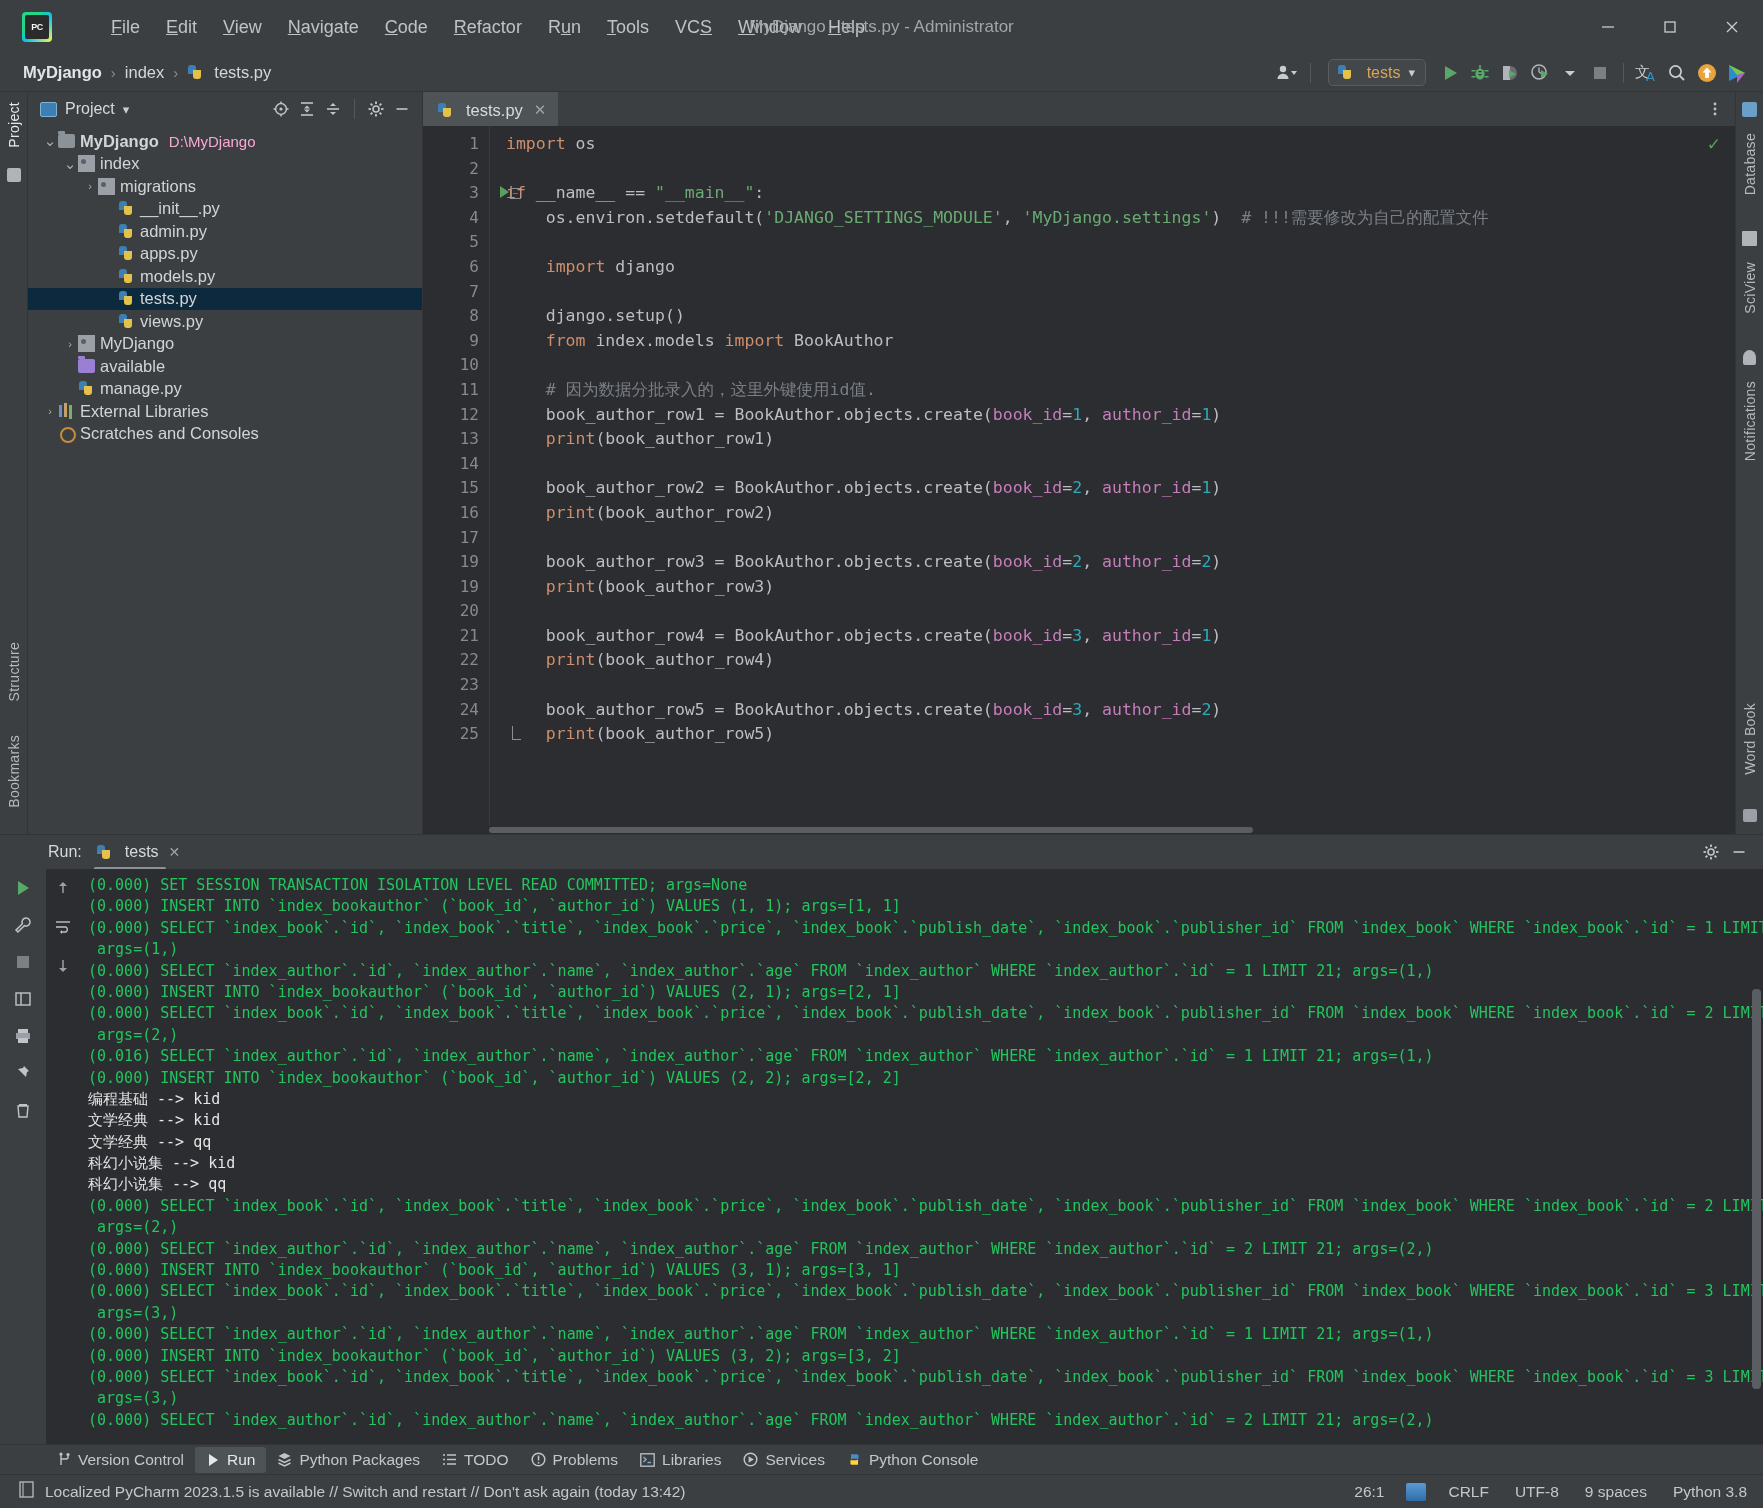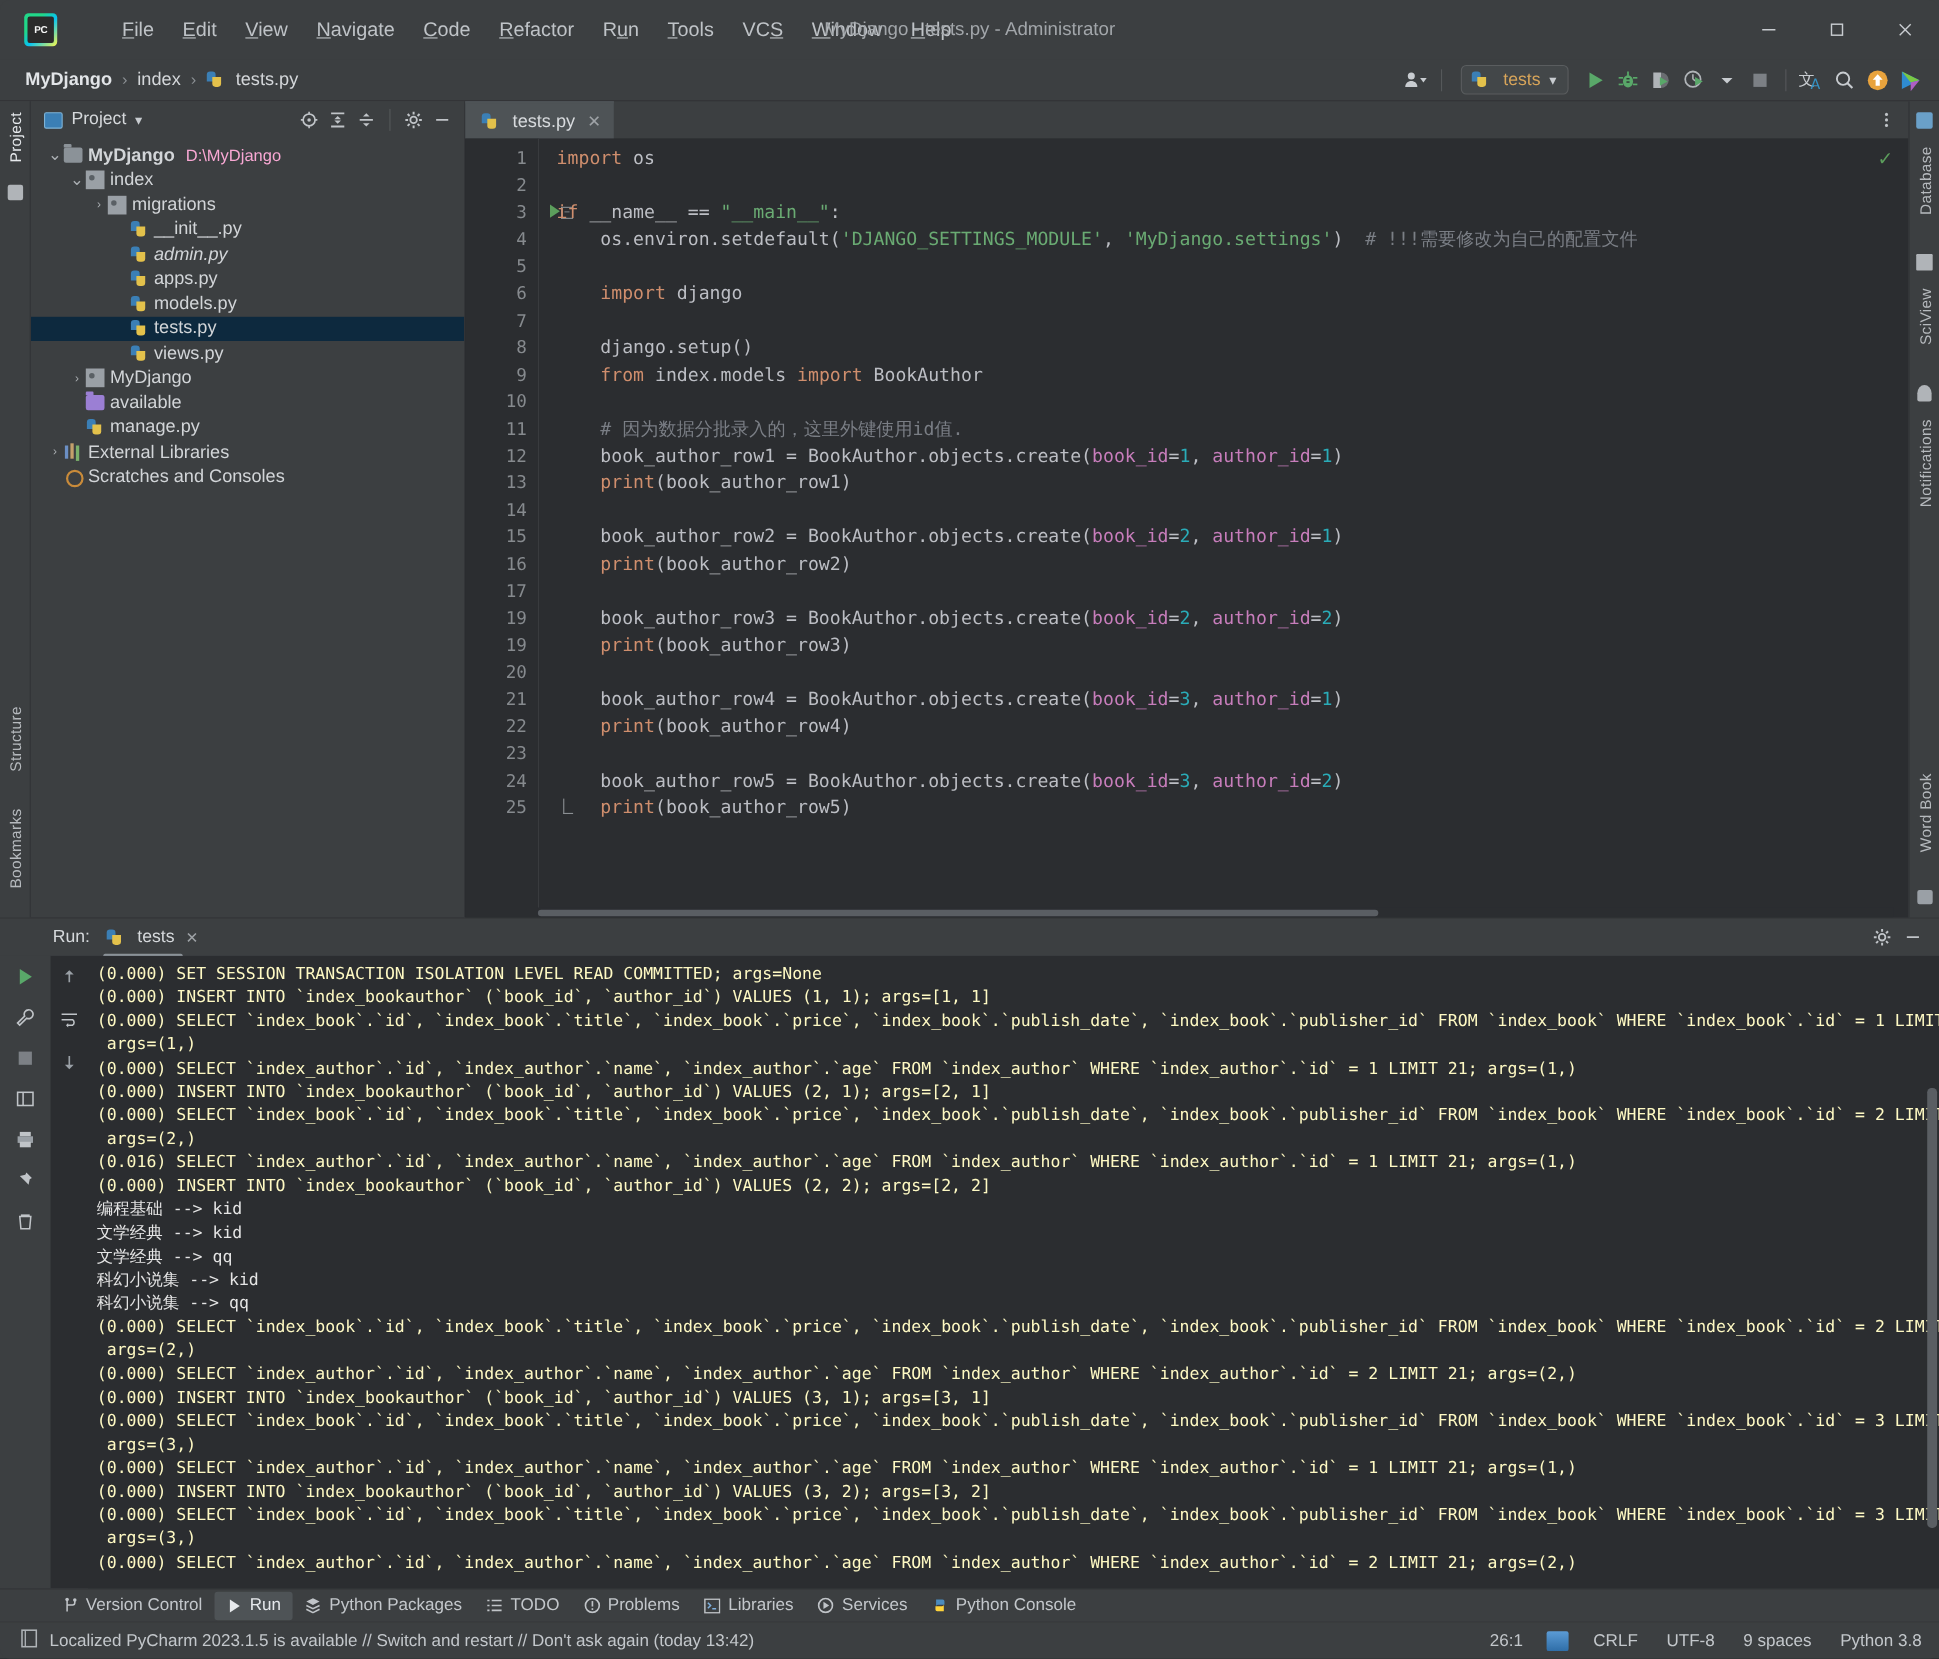--- a/index.html
+++ b/index.html
@@ -256,21 +256,21 @@
   .run-rail2 {
     width: 34px; min-width:34px; background:#2b2d30;
     display:flex; flex-direction:column; align-items:center;
     padding-top: 6px; gap: 13px;
   }
   .console {
     flex:1; background:#2b2d30; overflow:hidden; position:relative;
     font-family:"DejaVu Sans Mono", monospace; font-size:15px;
     padding: 6px 0 0 8px; min-width:0;
   }
-  .cline { height:21.4px; line-height:21.4px; white-space:pre; color:#fef9c3; }
+  .cline { height:21.4px; line-height:21.4px; white-space:pre; color:#22c55e; }
   .cline.out { color:#e5e5e5; }
   .console-sb{
     position:absolute; right:2px; top:120px; width:9px; height:400px;
     background:#5a5e63; border-radius:4px;
   }
 
   
   .toolwin-bar {
     height: 30px; min-height:30px; background:#3c3f41;
     display:flex; align-items:center; padding-left: 46px;
@@ -513,21 +513,21 @@
           <div class="tree-row" style="padding-left: 54px;">
             <span class="twisty">›</span>
             <span class="ic ic-folder-src"></span>
             <span class="tnode-label">migrations</span>
           </div>
           <div class="tree-row" style="padding-left: 74px;">
             <span class="twisty"></span>
             <span class="ic ic-py"></span>
             <span class="tnode-label">__init__.py</span>
           </div>
-          <div class="tree-row" style="padding-left: 74px; font-style: italic;">
+          <div class="tree-row" style="padding-left: 74px;">
             <span class="twisty"></span>
             <span class="ic ic-py"></span>
             <span class="tnode-label">admin.py</span>
           </div>
           <div class="tree-row" style="padding-left: 74px;">
             <span class="twisty"></span>
             <span class="ic ic-py"></span>
             <span class="tnode-label">apps.py</span>
           </div>
           <div class="tree-row" style="padding-left: 74px;">

